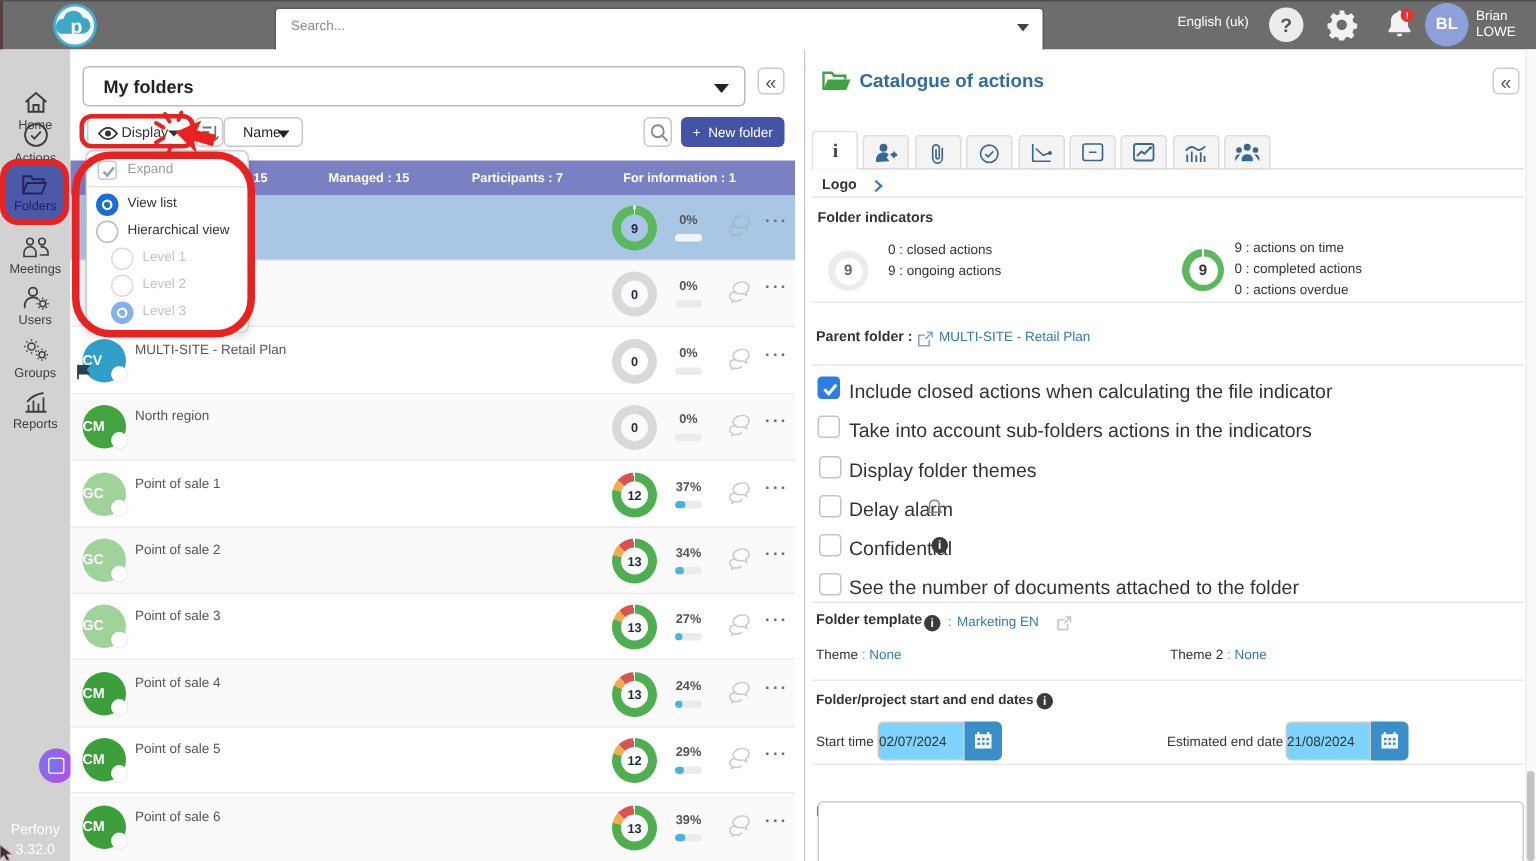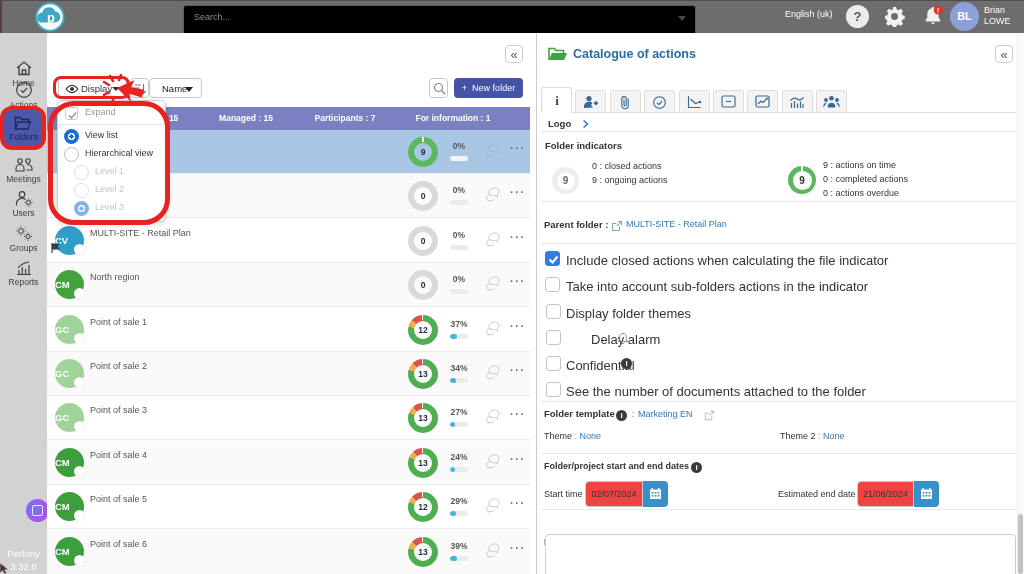--- a/index.html
+++ b/index.html
@@ -3,21 +3,21 @@
 <meta charset="utf-8">
 <style>
 * { margin:0; padding:0; box-sizing:border-box; }
 html,body { width:1024px; height:574px; overflow:hidden; }
 body { font-family:"Liberation Sans", sans-serif; color:#333; background:#fff; position:relative; }
 .abs { position:absolute; }
 
 #topbar { position:absolute; left:0; top:0; width:1024px; height:33px; background:#6d6d6d; }
 #topedge { position:absolute; left:0; top:0; width:2px; height:33px; background:#55403e; }
 #logo { position:absolute; left:35px; top:2px; }
-#searchbox { position:absolute; left:183px; top:5px; width:513px; height:40px; background:#000000; border-radius:3px; border:1px solid #5a5a5a; }
+#searchbox { position:absolute; left:183px; top:5px; width:513px; height:40px; background:#ffffff; border-radius:3px; border:1px solid #5a5a5a; }
 #searchbox .ph { position:absolute; left:10px; top:6px; font-size:9px; color:#8a8a8a; }
 #searchbox .car { position:absolute; right:9px; top:10px; width:0; height:0; border-left:4px solid transparent; border-right:4px solid transparent; border-top:5px solid #444; }
 .tbtxt { position:absolute; color:#fff; font-size:9px; }
 #qcirc { position:absolute; left:846px; top:5px; width:23px; height:23px; border-radius:50%; background:#ececec; color:#555; font-weight:bold; font-size:13px; text-align:center; line-height:23px; }
 #avatar { position:absolute; left:950px; top:2px; width:29px; height:29px; border-radius:50%; background:#8da0d9; color:#fff; font-size:11px; font-weight:bold; text-align:center; line-height:29px; }
 #bname { position:absolute; left:984px; top:5px; color:#fff; font-size:9px; line-height:11px; }
 
 #sidebar { position:absolute; left:0; top:33px; width:47px; height:541px; background:#d2d2d2; }
 .sbitem { position:absolute; left:0; width:47px; text-align:center; color:#3d3d3d; }
 .sbitem .lbl { font-size:8.5px; display:block; margin-top:1px; }
@@ -68,21 +68,21 @@
 #tab0 { top:54px; height:26px; background:#fff; border-bottom:1px solid #fff; z-index:2; }
 #tabline { position:absolute; left:4px; top:79px; width:475px; height:1px; background:#ddd; }
 .rdiv { position:absolute; left:4px; width:475px; height:1px; background:#e8e8e8; }
 .rbold { position:absolute; font-size:9.5px; font-weight:bold; color:#333; white-space:nowrap; }
 .rtext { position:absolute; font-size:9px; color:#333; white-space:nowrap; }
 .blue { color:#337ab7; }
 .gray { color:#adadad; }
 .cb { position:absolute; left:8px; width:15px; height:15px; border:1px solid #c4c4c4; border-radius:3px; background:#fff; }
 .cb.on { background:#2f7de1; border-color:#2f7de1; }
 .cblbl { position:absolute; left:29px; font-size:13px; color:#333; white-space:nowrap; }
-.inputbox { position:absolute; height:26px; border:1px solid #ccc; border-radius:4px 0 0 4px; background:#ef4444; font-size:9px; color:#333; text-align:center; line-height:24px; }
+.inputbox { position:absolute; height:26px; border:1px solid #ccc; border-radius:4px 0 0 4px; background:#7dd3fc; font-size:9px; color:#333; text-align:left; line-height:24px; }
 .calbtn { position:absolute; width:25px; height:26px; background:#3a8fc9; border-radius:0 4px 4px 0; text-align:center; }
 .calbtn svg { margin-top:6px; }
 #descbox { position:absolute; left:8px; top:501px; width:471px; height:45px; border:1px solid #ccc; border-radius:4px; background:#fff; }
 
 #ddpanel { position:absolute; left:57px; top:100px; width:109px; height:122px; background:#fff; border:1px solid #ccc; border-radius:5px; box-shadow:0 2px 6px rgba(0,0,0,.15); z-index:5; }
 .ddrow { position:absolute; left:7px; font-size:9px; white-space:nowrap; }
 .radio { position:absolute; width:15px; height:15px; border-radius:50%; border:1px solid #bbb; background:#fff; }
 #scrollbar { position:absolute; left:1017px; top:33px; width:7px; height:541px; background:#fafafa; border-left:1px solid #ececec; }
 #scrollthumb { position:absolute; left:1018px; top:514px; width:5px; height:60px; background:#c2c2c2; border-radius:3px; }
 </style>
@@ -172,20 +172,24 @@
     <svg width="18" height="16" viewBox="0 0 18 16">
         <path d="M2 14.5 h14 M4 14 v-4 M7.3 14 V7 M10.6 14 V9 M14 14 V5 M3 8 q4-5 11-6" fill="none" stroke="#3d3d3d" stroke-width="1.2"></path>
       </svg>
     <span class="lbl">Reports</span>
   </div>
   <div id="pcircle"></div>
   <div id="perfony">Perfony<br>3.32.0</div>
 </div>
 
 <div id="leftpanel">
+  <div id="myfolders">
+      <span class="t">My folders</span>
+      <span class="car"></span>
+    </div>
   <div class="sqbtn" id="collapseL">«</div>
   <div class="toolbtn" id="btnDisplay">
     <svg class="abs" style="left:6px; top:5px;" width="14" height="10" viewBox="0 0 14 10">
         <path d="M1 5 Q7 -2.5 13 5 Q7 12.5 1 5z" fill="none" stroke="#333" stroke-width="1.2"></path>
         <circle cx="7" cy="5" r="2" fill="#333"></circle>
       </svg>
     <span class="t">Display</span>
       <span class="car"></span>
   </div>
   <div class="toolbtn" id="btnSort">
@@ -471,25 +475,25 @@
         <path d="M7 1.5 h3.5 V5 M10.3 1.7 L6 6"></path>
       </g>
     </svg>
   <span class="rtext blue" style="left:89px; top:186px;">MULTI-SITE - Retail Plan</span>
   <div class="rdiv" style="top:210px;"></div>
   <div class="cb on" style="top:218px;"><svg width="13" height="13" viewBox="0 0 13 13" style="margin:1px;">
         <path d="M2.5 6.5 L5.5 9.5 L10.5 3.5" fill="none" stroke="#fff" stroke-width="2"></path>
       </svg></div>
   <span class="cblbl" style="top:220px;">Include closed actions when calculating the file indicator</span>
   <div class="cb" style="top:244px;"></div>
-  <span class="cblbl gray" style="top:246px;">Take into account sub-folders actions in the indicator</span>
+  <span class="cblbl gray" style="top:246px;">Take into account sub-folders actions in the indicators</span>
   <div class="cb" style="top:271px; left:9px;"></div>
   <span class="cblbl" style="top:273px;">Display folder themes</span>
   <div class="cb" style="top:297px; left:9px;"></div>
-  <span class="cblbl" style="top:299px;margin-left:25px;">Delay alarm</span>
+  <span class="cblbl" style="top:299px;">Delay alarm</span>
   <svg class="abs" style="left:80px; top:299px;" width="12" height="13" viewBox="0 0 12 13">
       <path d="M6 1.5 c2.2 0 3.3 1.6 3.3 3.4 v2.6 l1.2 2 H1.5 l1.2-2 V4.9 C2.7 3.1 3.8 1.5 6 1.5z M4.8 10.8 a1.3 1.3 0 0 0 2.4 0" fill="none" stroke="#888" stroke-width="1"></path>
     </svg>
   <div class="cb" style="top:323px; left:9px;"></div>
   <span class="cblbl" style="top:325px;">Confidential</span>
   <div class="abs" style="left:84px; top:325px; width:11px; height:11px; border-radius:50%; background:#3b3b3b; color:#fff; font-size:8px; font-weight:bold; text-align:center; line-height:11px;">i</div>
   <div class="cb" style="top:349px; left:9px;"></div>
   <span class="cblbl" style="top:351px;">See the number of documents attached to the folder</span>
   <div class="rdiv" style="top:368px;"></div>
   <span class="rbold" style="left:7px; top:375px;">Folder template</span>

